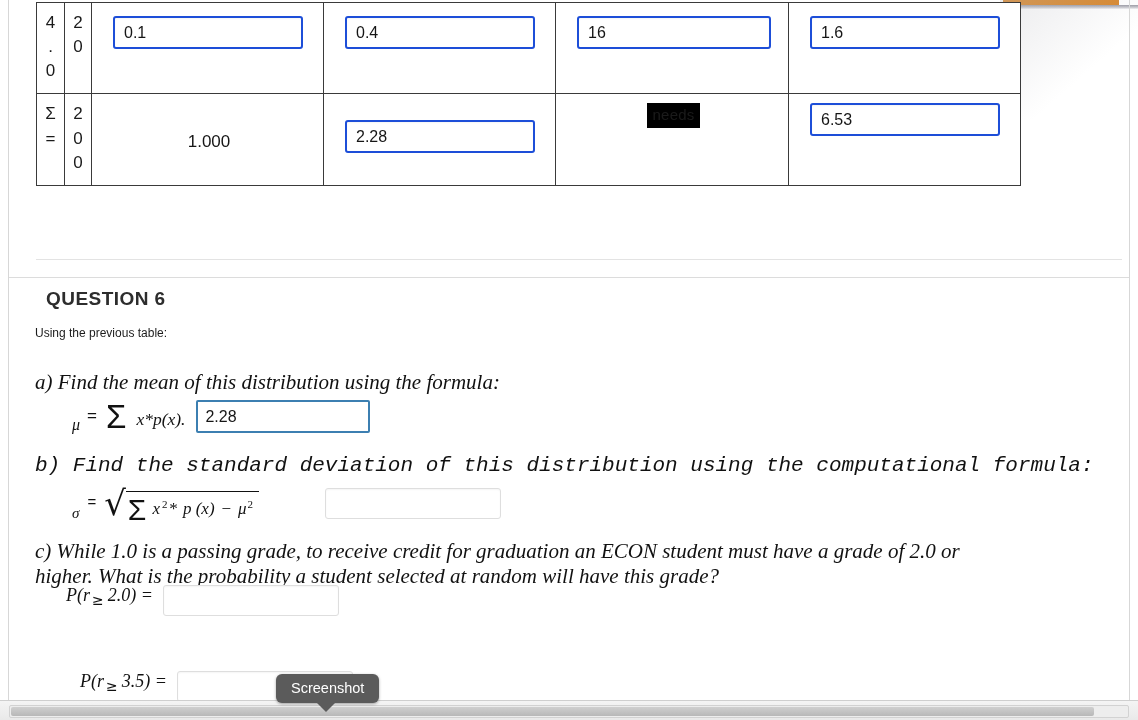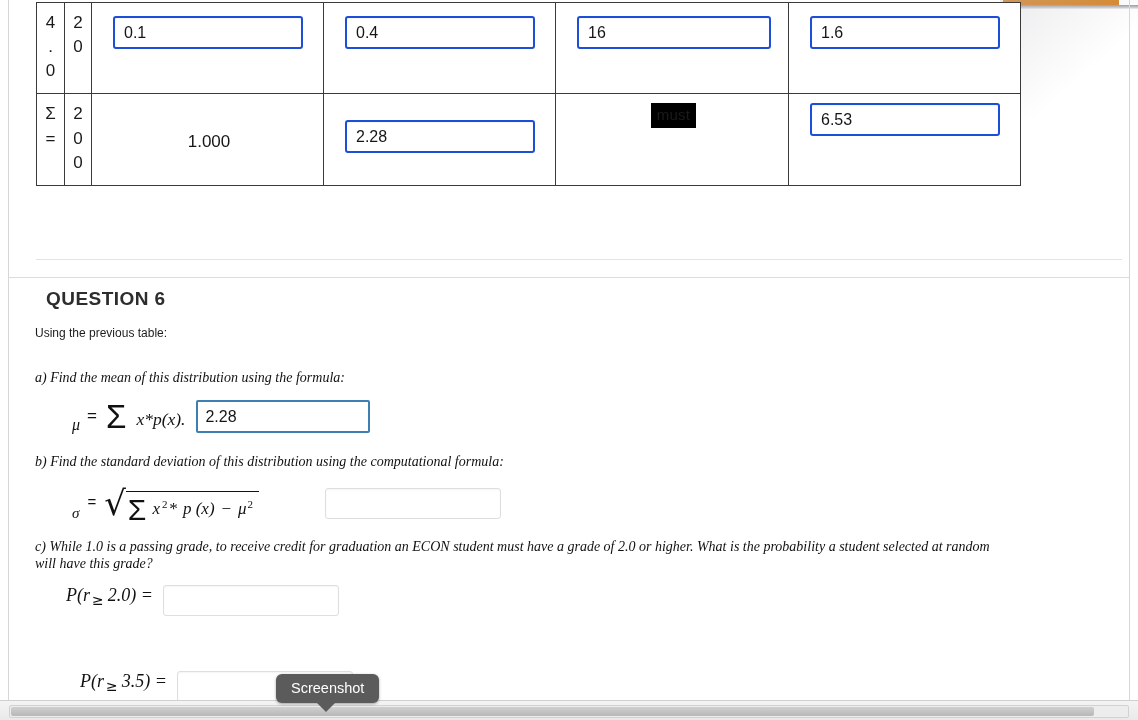--- a/index.html
+++ b/index.html
@@ -159,26 +159,26 @@
     left: 35px; top: 326px;
     font-family: "Liberation Sans", sans-serif;
     font-size: 12px;
     color: #1c1c1c;
   }
 
   .part-text {
     position: absolute;
     font-family: "Liberation Serif", serif;
     font-style: italic;
-    font-size: 14px;
+    font-size: 21px;
     color: #111111;
     line-height: 1.18;
   }
   #part-a-text { left: 35px; top: 370px; }
-  #part-b-text { left: 35px; top: 454px; }
+  #part-b-text { left: 35px; top: 454px; font-family: Liberation Mono, monospace; }
   #part-c-text { left: 35px; top: 539px; width: 960px; }
   #part-d-text { left: 35px; top: 624px; width: 990px; }
 
   
   .formula-a {
     position: absolute;
     left: 72px; top: 400px;
     display: flex;
     align-items: center;
   }
@@ -445,21 +445,21 @@
             <div class="plain-value">1.000</div>
           </div>
         </td>
         <td>
           <div class="cell-body cell-body-tall" style="padding-top:26px;">
             <input class="qinput" type="text" value="2.28" style="">
           </div>
         </td>
         <td>
           <div class="cell-body cell-body-tall redacted-wrap" style="padding-top:9px;">
-            <span class="redacted">must</span>
+            <span class="redacted">needs</span>
           </div>
         </td>
         <td>
           <div class="cell-body cell-body-tall" style="padding-top:9px;">
             <input class="qinput" type="text" value="6.53" style="">
           </div>
         </td>
       </tr>
     </tbody>
   </table>

